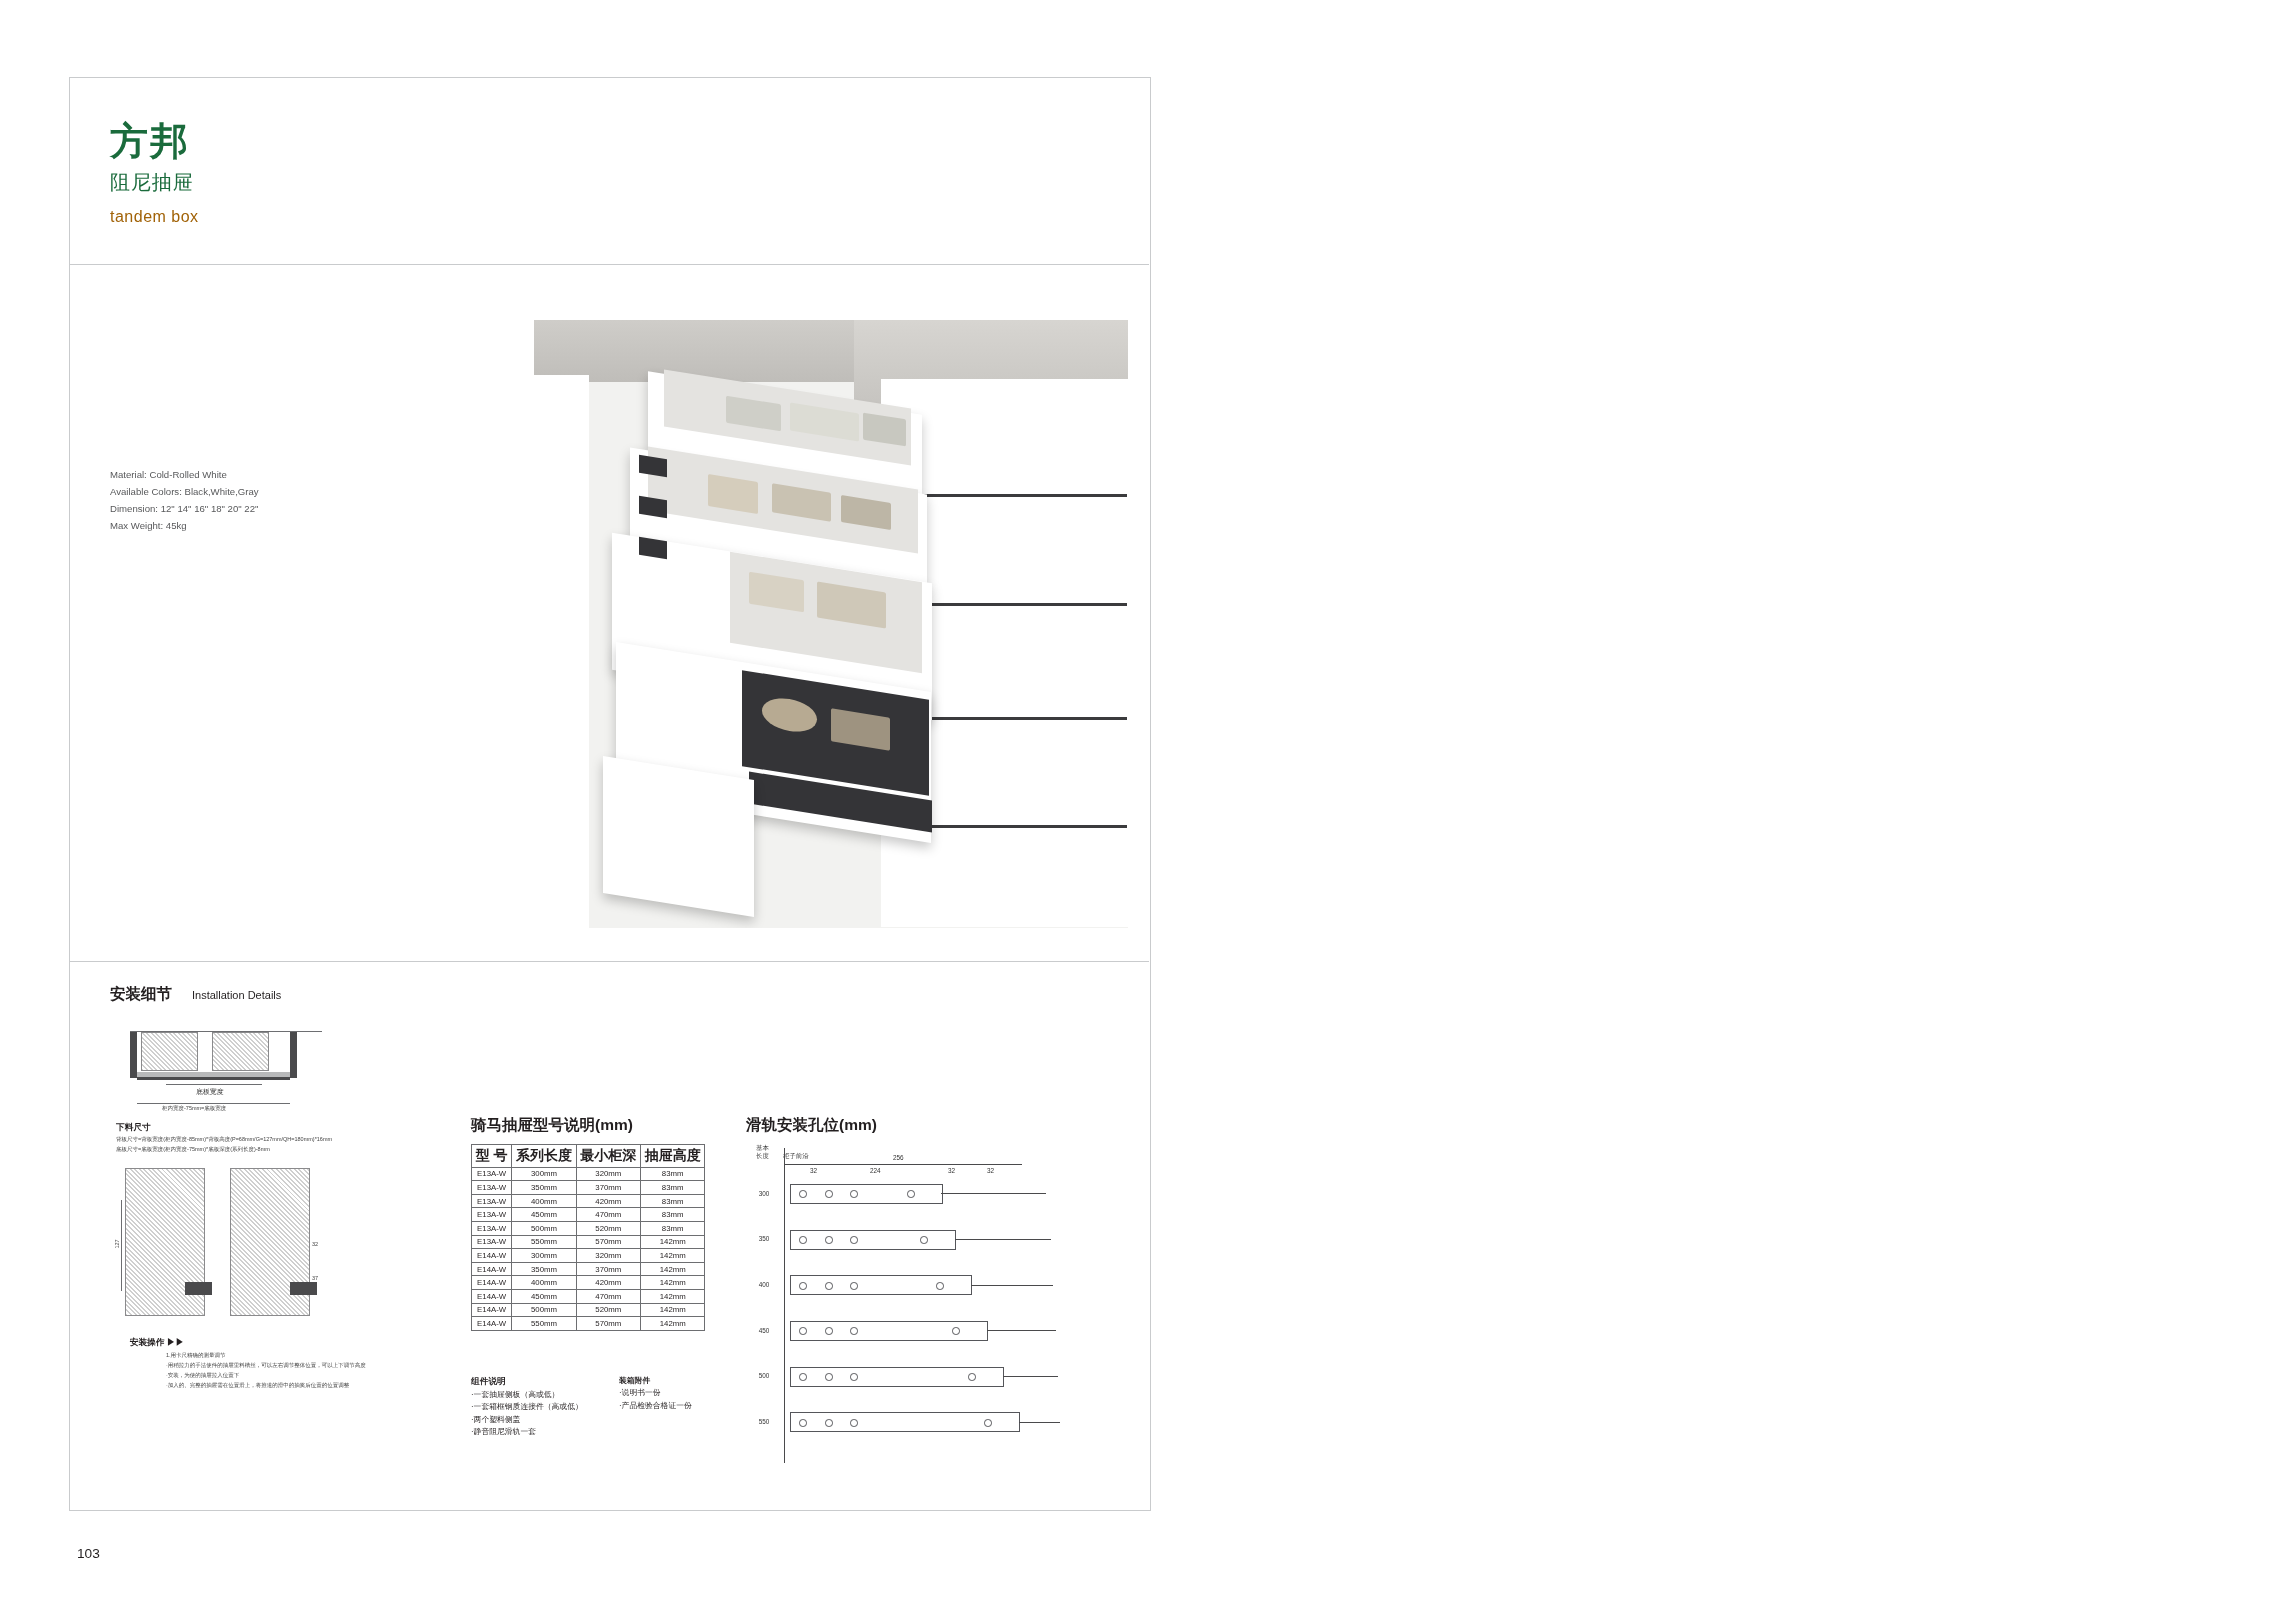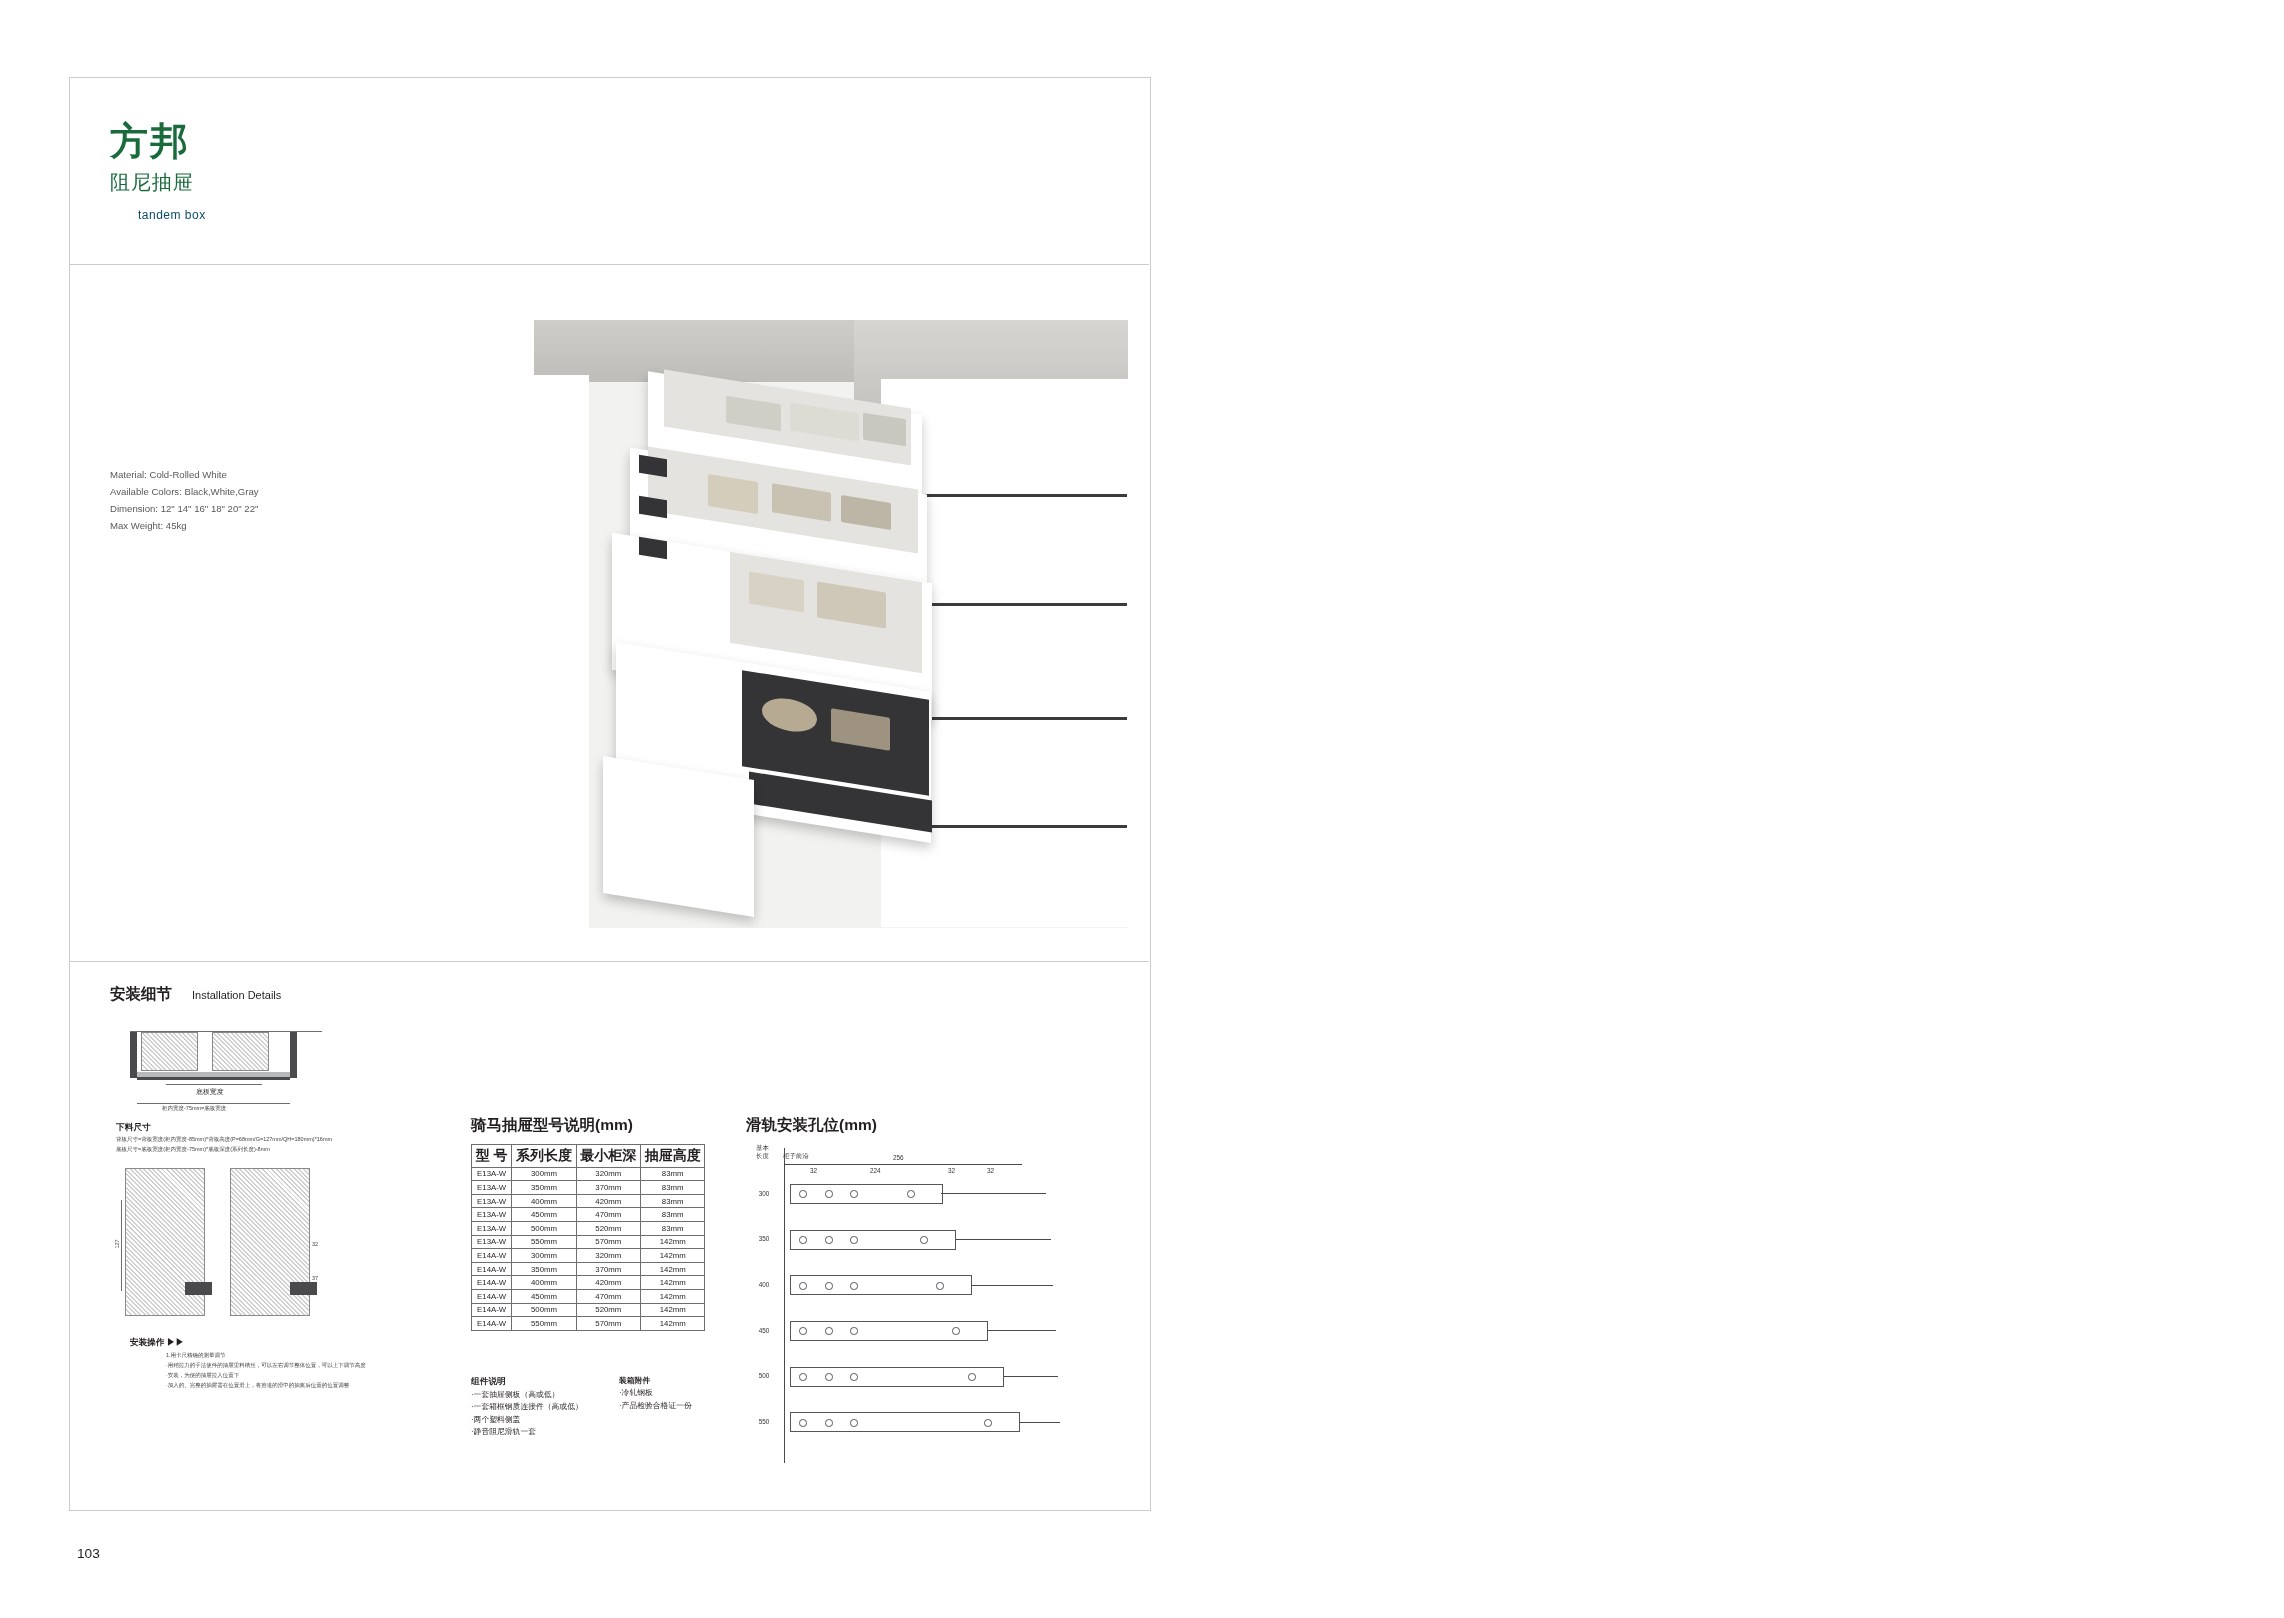--- a/index.html
+++ b/index.html
@@ -46,25 +46,24 @@
     letter-spacing: 1.8px;
     line-height: 1.05;
   }
   .brand-sub {
     font-size: 20px;
     color: #1a6b3c;
     margin-top: 7.3px;
     letter-spacing: 0.9px;
   }
   .brand-en {
-    font-size: 12px;
-    color: #0c4a6e;
+    font-size: 16px;
+    color: #a16207;
     margin-top: 12px;
     letter-spacing: 0.5px;
-    margin-left: 28px;
   }
   .rule-h {
     position: absolute;
     background: #c9cbcd;
     height: 1.4px;
   }
   .rule-1 { left: 70px; top: 264px; width: 1079px; }
   .rule-2 { left: 70px; top: 961px; width: 1079px; }
 
   .spec-cn {
@@ -463,21 +462,21 @@
 
   <div class="notes">
     <b>组件说明</b>
     <div>·一套抽屉侧板（高或低）</div>
     <div>·一套箱框钢质连接件（高或低）</div>
     <div>·两个塑料侧盖</div>
     <div>·静音阻尼滑轨一套</div>
   </div>
   <div class="notes-2">
     <b>装箱附件</b>
-    <div>·冷轧钢板</div>
+    <div>·说明书一份</div>
     <div>·产品检验合格证一份</div>
   </div>
 
   <div class="tbl-title hole-tbl-title">滑轨安装孔位(mm)</div>
   <div class="hole-diagram">
     <div class="hd-txt" style="left:0px;top:1.8px;">基本</div>
     <div class="hd-txt" style="left:0px;top:10px;">长度</div>
     <div class="hd-txt" style="left:27px;top:10px;">柜子前沿</div>
     <div class="hd-line" style="left:28px;top:6.4px;width:0.9px;height:315px;"></div>
     <div class="hd-line" style="left:28px;top:22px;width:238px;height:0.9px;"></div>

